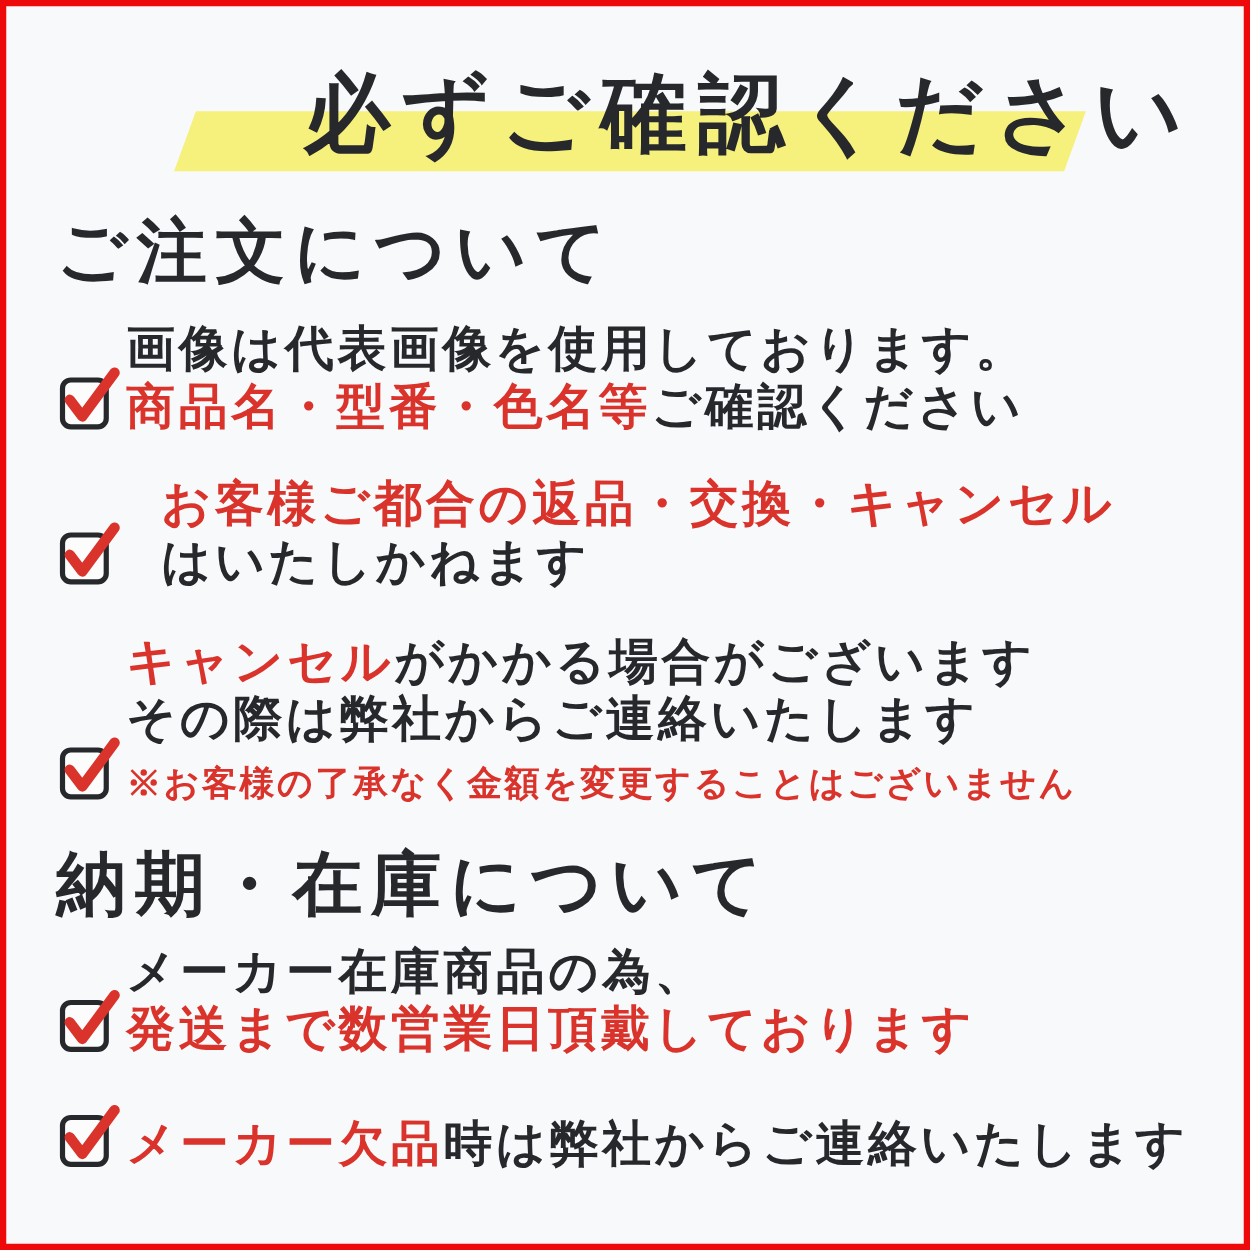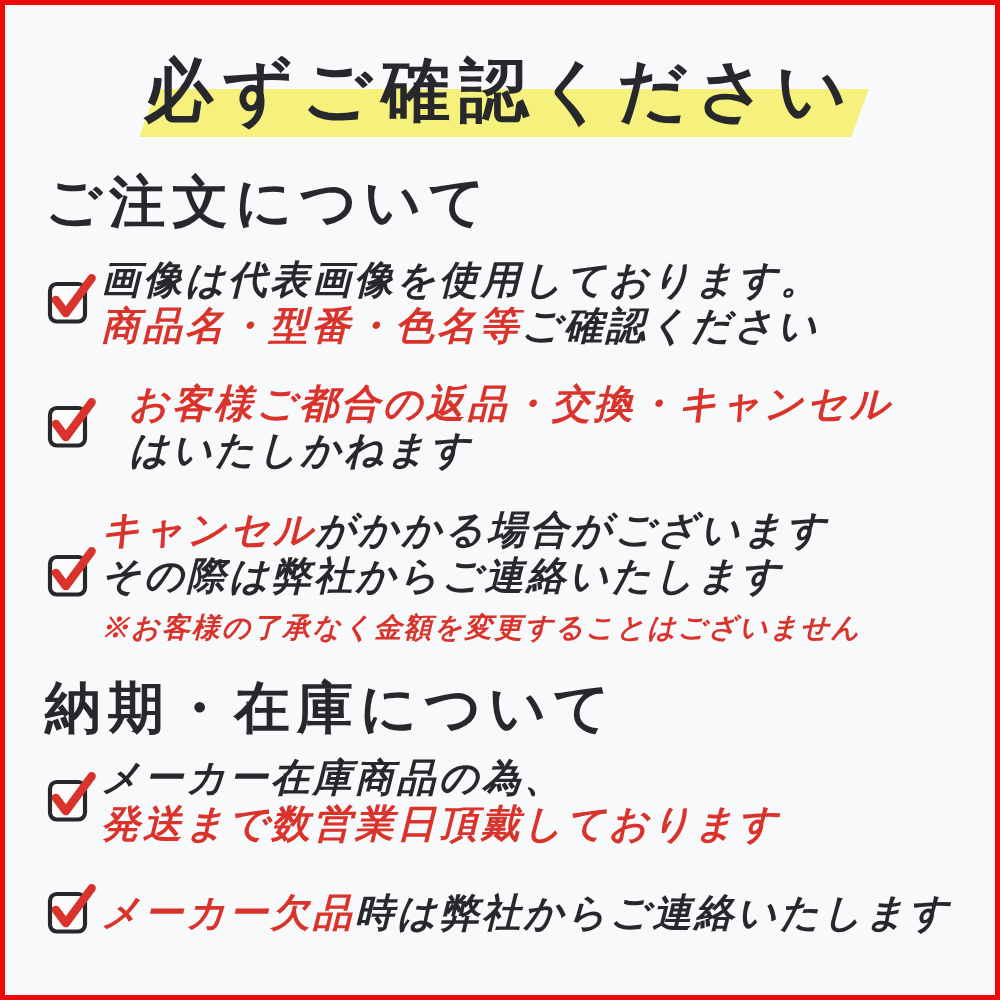--- a/index.html
+++ b/index.html
@@ -31,42 +31,41 @@
     top: 84px;
     width: 712px;
     height: 48px;
     background: var(--highlight-yellow);
     transform: skewX(-20deg);
     z-index: 0;
   }
   .main-title {
     position: relative;
     z-index: 1;
-    text-align: center;
+    text-align: right;
     font-size: 69px;
     font-weight: 700;
     letter-spacing: 9px;
     line-height: 88px;
     color: var(--text-black);
   }
   
   .section-heading {
     font-size: 56px;
     font-weight: 700;
     letter-spacing: 7px;
     line-height: 66px;
     color: var(--text-black);
   }
   .heading-orders { margin-top: 34px; }
   .heading-stock  { margin-top: 30px; }
   
   .item {
     display: flex;
-    align-items: center;
-    font-style: italic;
+    align-items: flex-end;
   }
   .item-1 { margin-top: 22px; }
   .item-2 { margin-top: 32px; gap: 28px; }
   .item-3 { margin-top: 34px; }
   .item-4 { margin-top: 14px; }
   .item-5 { margin-top: 40px; }
   .checkbox-icon {
     flex: 0 0 auto;
     width: 50px;
     height: 60px;

